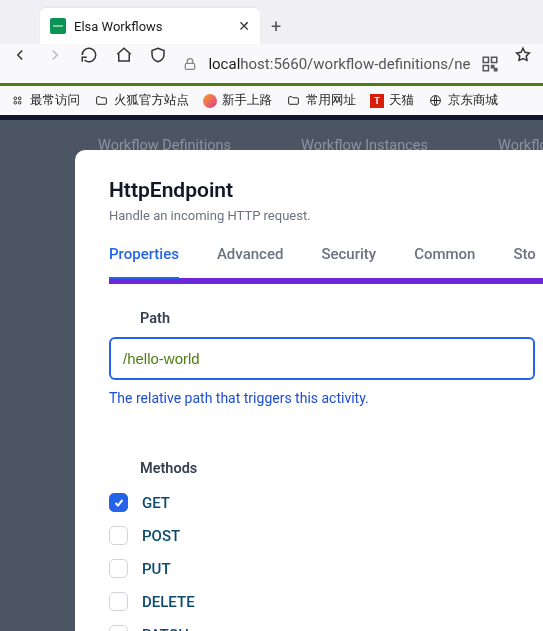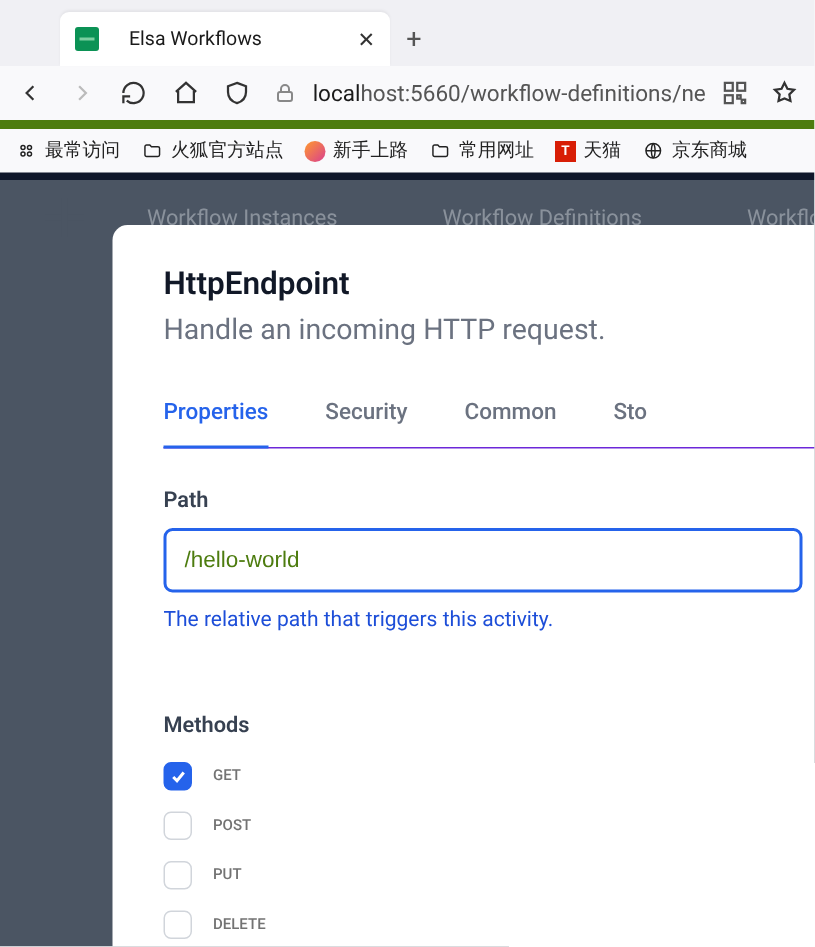--- a/index.html
+++ b/index.html
@@ -24,21 +24,21 @@
   }
   .tab {
     background: #fff;
     border-top-left-radius: 6px;
     border-top-right-radius: 6px;
     height: 36px;
     width: 220px;
     display: flex;
     align-items: center;
     padding: 0 10px;
-    gap: 20px;
+    gap: 8px;
     font-size: 13px;
     color: #1a1a1a;
     box-shadow: 0 -1px 2px rgba(0,0,0,0.05);
   }
   .tab .favicon {
     width: 16px; height: 16px;
     background: #0b9255;
     border-radius: 2px;
     position: relative;
   }
@@ -49,24 +49,23 @@
   .tab .title { flex:1; }
   .tab .close { font-size: 14px; color:#333; cursor:pointer; }
   .new-tab {
     width: 32px; height: 36px; display:flex; align-items:center; justify-content:center;
     font-size: 18px; color:#555; cursor:pointer;
   }
   .toolbar {
     background: #f9f9fb;
     height: 42px;
     display: flex;
-    align-items: center;
     padding: 0 10px;
     gap: 14px;
-    border-bottom: 6px solid #4d7c0f;
+    border-bottom: 3px solid #4d7c0f;
   }
   .tb-btn { width:22px; height:22px; display:flex; align-items:center; justify-content:center; color:#333; }
   .tb-btn.disabled { color:#bbb; }
   .tb-btn svg { width:18px; height:18px; }
   .addr {
     flex:1; display:flex; align-items:center;
     font-size: 15px; color:#555; gap:10px;
   }
   .addr .lock { width:16px; height:16px; color:#888; }
   .addr .url { color:#555; white-space:nowrap; overflow:hidden; }
@@ -112,62 +111,62 @@
   
   .panel {
     position:absolute;
     left: 75px; top: 30px; right:0; bottom:0;
     background:#fff;
     border-top-left-radius: 10px;
     padding: 28px 0 0 34px;
     color:#111827;
   }
   .panel-title { font-size: 21px; font-weight:600; margin-bottom:6px; }
-  .panel-sub { font-size: 19px; color:#6b7280; margin-bottom: 34px; }
+  .panel-sub { font-size: 13px; color:#6b7280; margin-bottom: 22px; }
   .tabs-row {
     display:flex; gap: 38px;
-    border-bottom: 1px solid #6d28d9;
+    border-bottom: 6px solid #6d28d9;
     font-size: 15px; color:#6b7280; font-weight:500;
     padding-right: 8px;
   }
   .tabrow-item {
     padding-bottom: 14px;
     cursor:pointer;
     white-space:nowrap;
   }
   .tabrow-item.active {
     color:#2563eb;
     border-bottom: 2px solid #2563eb;
     margin-bottom:-1px;
   }
   .section {
     padding-top: 26px;
     padding-right: 8px;
   }
-  .field-label { font-weight:600; font-size:14.5px; margin-bottom:10px; color:#374151; }
+  .field-label { font-weight:600; font-size:14.5px; margin-bottom:10px; color:#374151;margin-left:31px; }
   .text-input {
     width:100%; padding: 11px 12px;
     border: 2px solid #2563eb;
     border-radius: 6px;
     font-size: 15px; color:#4d7c0f;
     outline:none;
   }
   .help-text { font-size: 14px; color:#1d4ed8; margin-top:10px; }
   .methods { margin-top: 28px; }
   .method-list { margin-top: 16px; display:flex; flex-direction:column; gap: 14px; }
   .method-item { display:flex; align-items:center; gap:14px; }
   .cb {
     width:19px; height:19px; border-radius:5px;
     border:1.5px solid #d1d5db; background:#fff;
     display:flex; align-items:center; justify-content:center;
     cursor:pointer;
   }
   .cb.checked { background:#2563eb; border-color:#2563eb; }
   .cb.checked svg { width:12px; height:12px; color:#fff; }
-  .method-name { font-size:10px; color:#737373; font-weight:500; }
+  .method-name { font-size:15px; color:#0c4a6e; font-weight:500; }
 </style>
 </head>
 <body>
 
 <div class="browser-chrome">
   <div class="tab-bar">
     <div class="tab">
       <span class="favicon"></span>
       <span class="title">Elsa Workflows</span>
       <span class="close">✕</span>
@@ -266,31 +265,32 @@
           <path d="M3 12h18M12 3c3 3 3 15 0 18M12 3c-3 3-3 15 0 18"></path>
         </svg>
       <span>京东商城</span>
     </div>
   </div>
 </div>
 
 <div class="app-area">
   <div class="app-header">
     <span class="logo"></span>
+    <span class="nav-item">Workflow Definitions</span>
     <span class="nav-item">Workflow Instances</span>
-    <span class="nav-item">Workflow Definitions</span>
     <span class="nav-item">Workflow P</span>
   </div>
 
   <div class="panel">
     <div class="panel-title">HttpEndpoint</div>
     <div class="panel-sub">Handle an incoming HTTP request.</div>
 
     <div class="tabs-row">
       <div class="tabrow-item active">Properties</div>
+      <div class="tabrow-item">Advanced</div>
       <div class="tabrow-item">Security</div>
       <div class="tabrow-item">Common</div>
       <div class="tabrow-item">Sto</div>
     </div>
 
     <div class="section">
       <div class="field-label">Path</div>
       <input class="text-input" value="/hello-world" style="">
       <div class="help-text">The relative path that triggers this activity.</div>
     </div>

